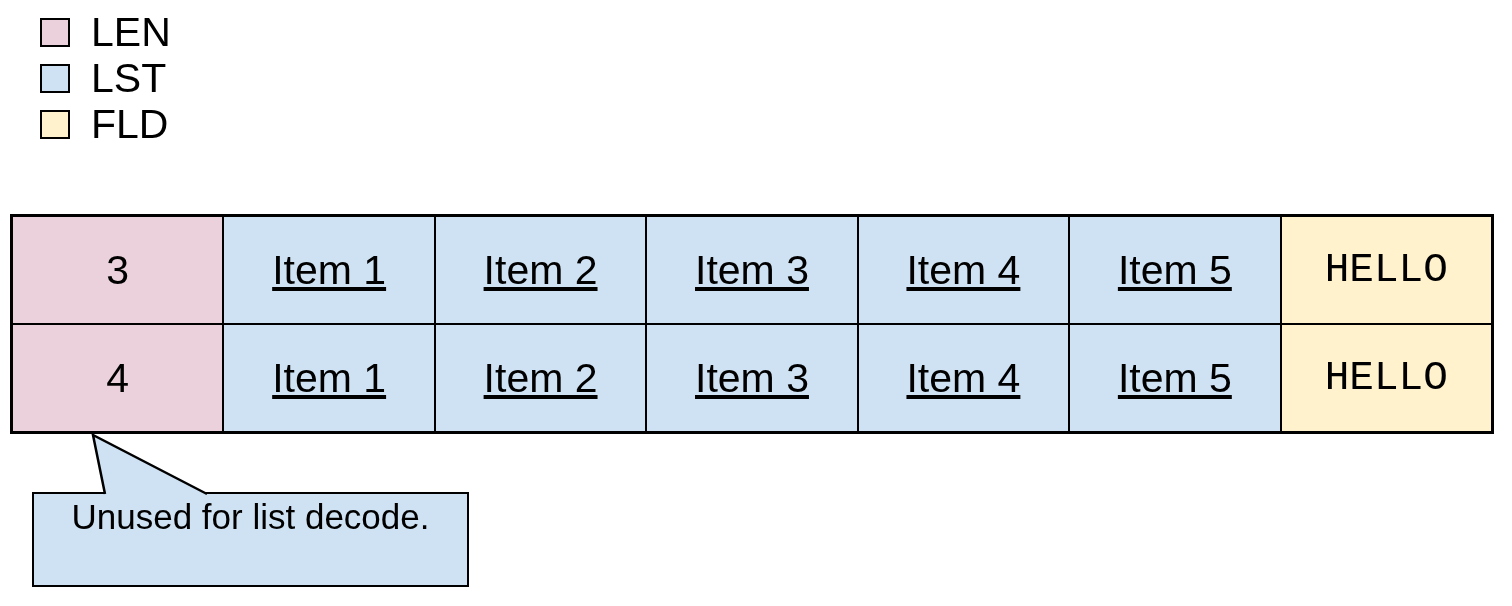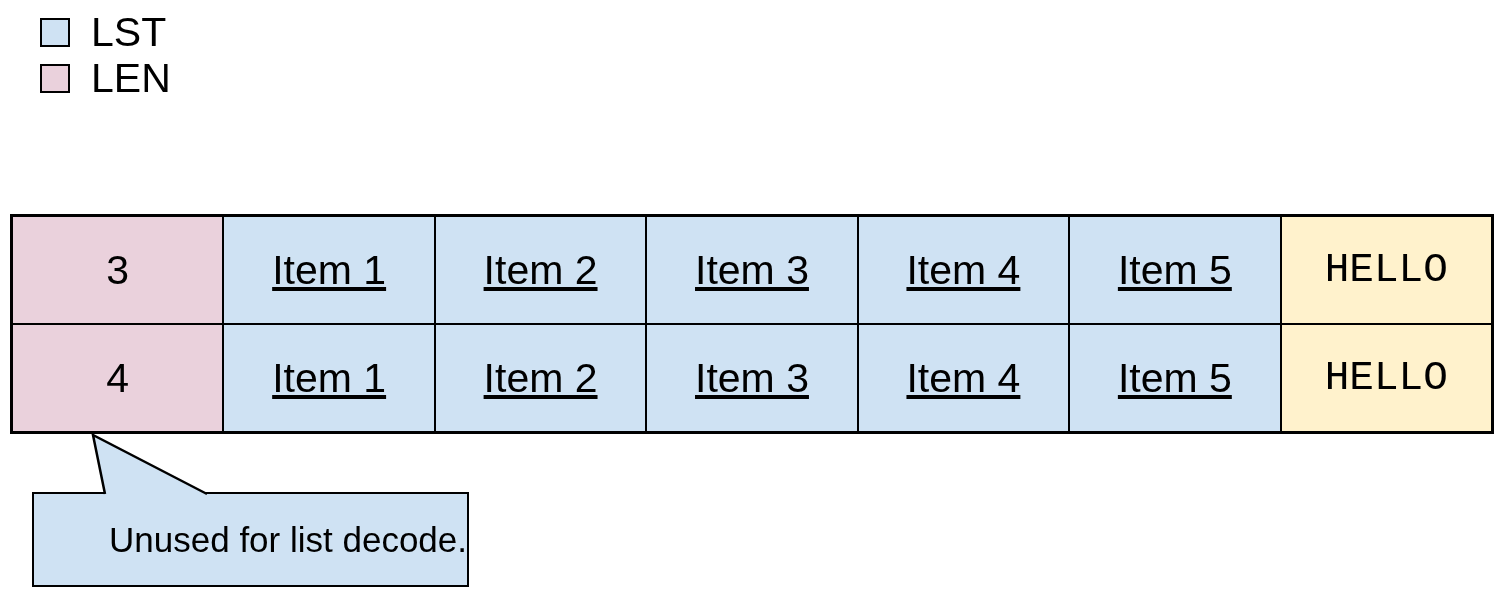--- a/index.html
+++ b/index.html
@@ -81,22 +81,22 @@
   
   .callout-box {
     position: absolute;
     left: 32px;
     top: 492px;
     width: 437px;
     height: 95px;
     background: var(--lst);
     border: 2px solid var(--line);
     display: flex;
-    flex-direction: column;
-    align-items: flex-end;
+    flex-direction: row;
+    align-items: flex-start;
     justify-content: center;
     z-index: 1;
   }
   .callout-line {
     font-size: 35px;
     line-height: 46px;
     text-align: center;
     white-space: nowrap;
   }
   .callout-tail {
@@ -106,26 +106,30 @@
     z-index: 2;
   }
 </style>
 </head>
 <body>
 
 <div class="stage">
 
   <div class="legend">
     <div class="legend-row">
+      <span class="legend-swatch len"></span>
+      <span class="legend-label">LEN</span>
+    </div>
+    <div class="legend-row">
       <span class="legend-swatch lst"></span>
       <span class="legend-label">LST</span>
     </div>
     <div class="legend-row">
-      <span class="legend-swatch len"></span>
-      <span class="legend-label">LEN</span>
+      <span class="legend-swatch fld"></span>
+      <span class="legend-label">FLD</span>
     </div>
   </div>
 
   <div class="byte-table">
 
     <div class="cell len">3</div>
     <div class="cell lst">Item 1</div>
     <div class="cell lst">Item 2</div>
     <div class="cell lst">Item 3</div>
     <div class="cell lst">Item 4</div>

